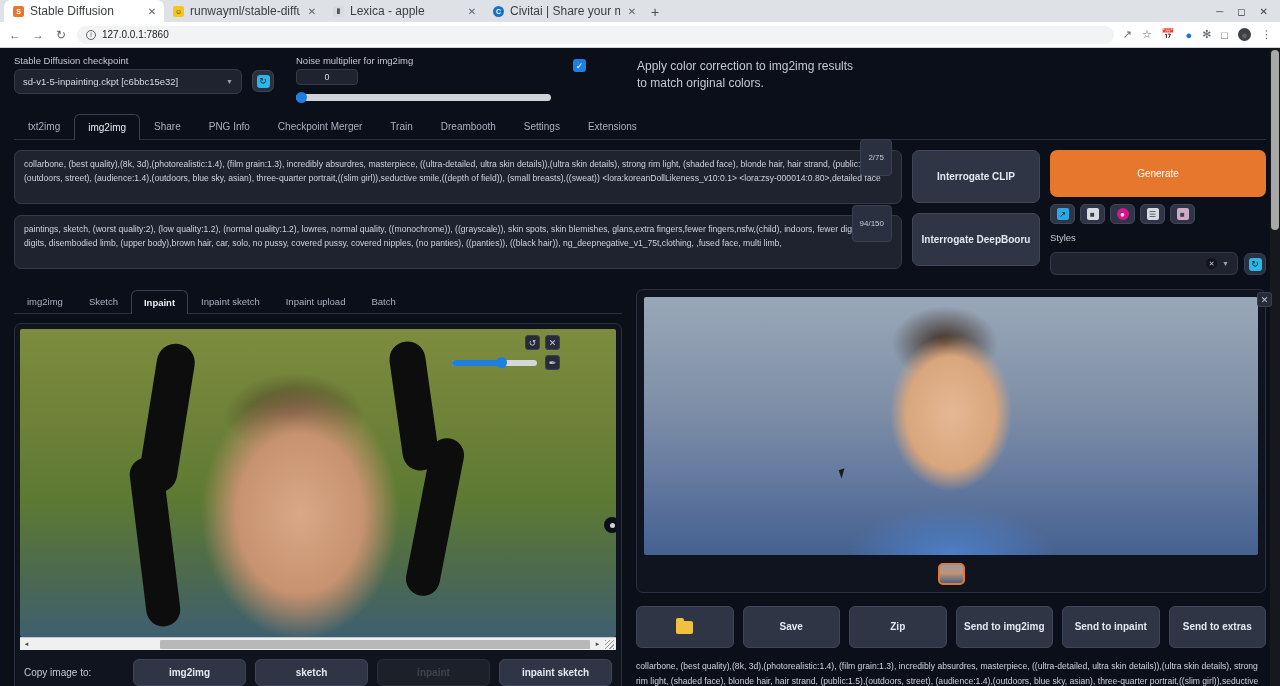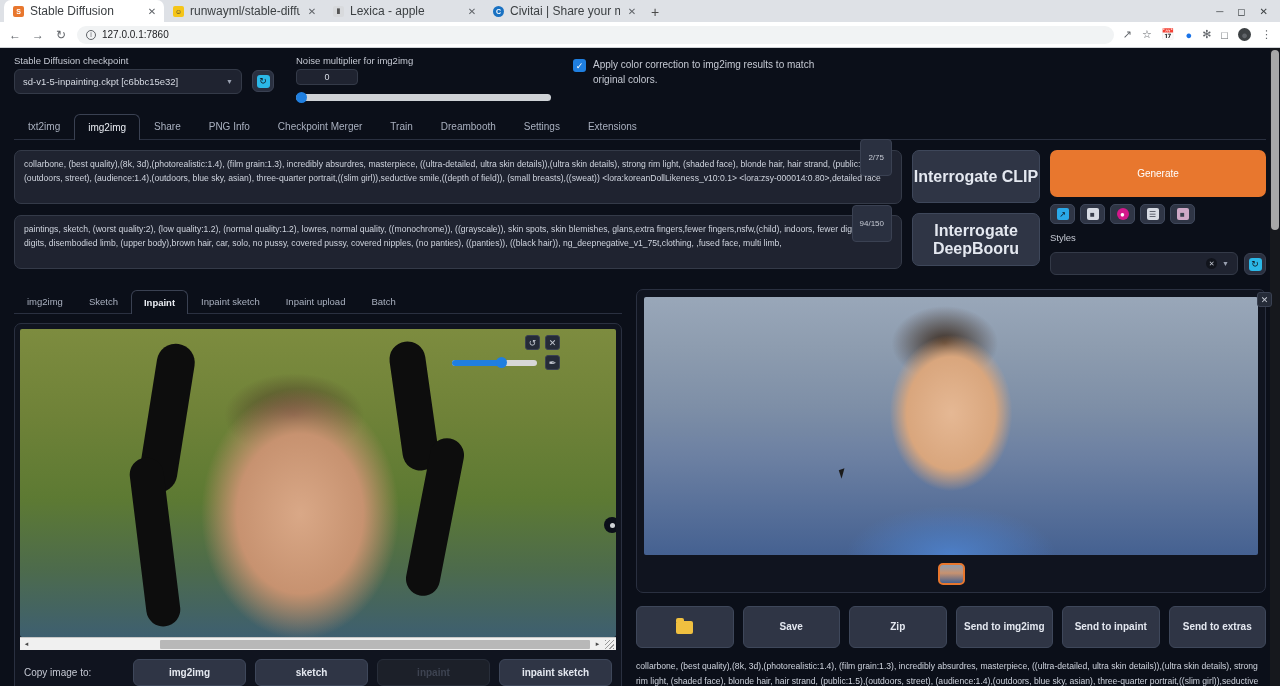--- a/index.html
+++ b/index.html
@@ -116,21 +116,21 @@
   .slider-knob {
     position: absolute; left: 0; top: -2px; width: 11px; height: 11px;
     border-radius: 50%; background: #1f7fe0;
   }
   .cc-wrap { display: flex; gap: 7px; margin-left: 12px; margin-top: 3px; }
   .checkbox-on {
     width: 13px; height: 13px; border-radius: 3px; background: #1f7fe0;
     color: #fff; font-size: 9px; display: flex; align-items: center;
     justify-content: center; flex: none; margin-top: 1px;
   }
-  .cc-text { font-size: 10px; line-height: 1.45; color: #c5c9d3; max-width: 222px; }
+  .cc-text { font-size: 12px; line-height: 1.45; color: #c5c9d3; max-width: 222px; margin-left: 44px; }
 
   
   .maintabs {
     display: flex; gap: 0; margin-top: 12px;
     border-bottom: 1px solid #2a3040;
   }
   .mtab {
     font-size: 10px; padding: 7px 13px; color: #a9b0bf;
     border: 1px solid transparent; border-bottom: none;
   }
@@ -149,21 +149,21 @@
   }
   .token-badge {
     position: absolute; right: 10px; top: -11px; background: #2a3040;
     border: 1px solid #3a4152; border-radius: 4px; font-size: 8px;
     color: #c5c9d3; padding: 13px 7px;
   }
   .tok2 { top: -10px; }
   .interro-col { width: 128px; display: flex; flex-direction: column; gap: 10px; }
   .btn-dark {
     background: #2f3545; border: 1px solid #3e475a; border-radius: 7px;
-    color: #e4e8f0; font-size: 16px; font-weight: bold;
+    color: #e4e8f0; font-size: 10px; font-weight: bold;
     display: flex; align-items: center; justify-content: center;
     text-align: center;
   }
   .interro-col .btn-dark { height: 53px; }
   .gen-col { width: 216px; }
   .gen-btn {
     height: 47px; background: #e8772e; border-radius: 7px; color: #fff;
     font-size: 10px; display: flex; align-items: center; justify-content: center;
   }
   .genicons { display: flex; gap: 5px; margin-top: 7px; }

